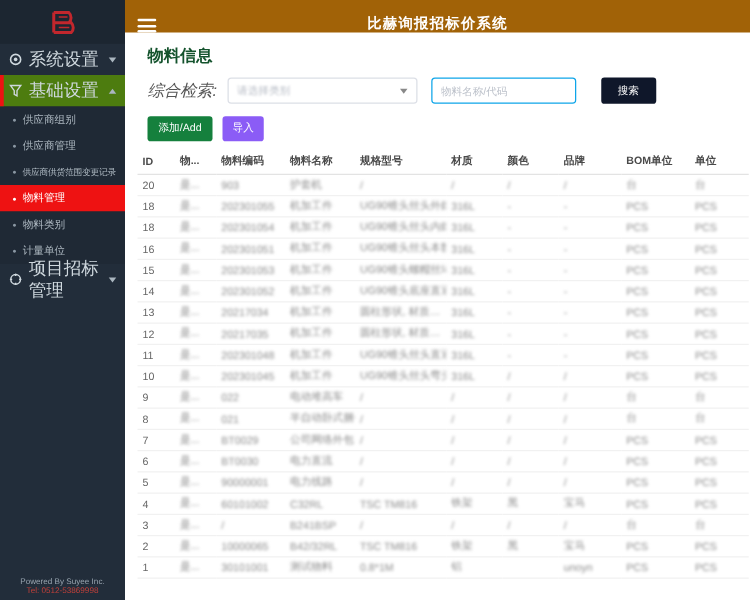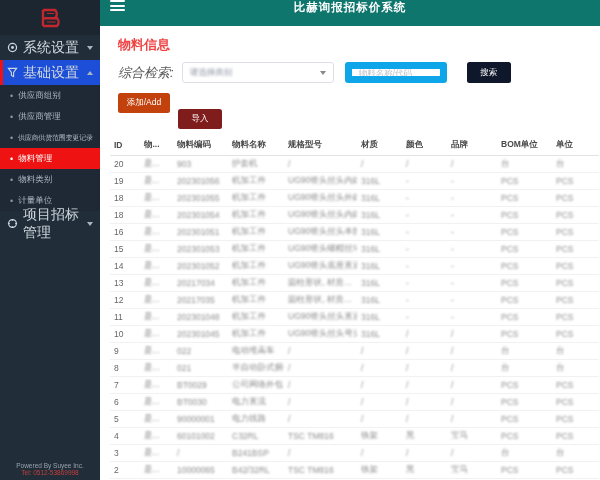--- a/index.html
+++ b/index.html
@@ -6,56 +6,56 @@
   html,body { width:600px; height:480px; overflow:hidden; }
   body { font-family:"Liberation Sans","DejaVu Sans",sans-serif; background:#f0f0f0; }
   .app { display:flex; width:600px; height:480px; }
 
   
   .sidebar { width:100px; height:480px; background:#222d3a; position:relative; flex:0 0 100px; }
   .logo-box { height:35px; background:#1c2631; display:flex; align-items:center; justify-content:center; }
   .nav-group { display:flex; align-items:center; height:25px; padding:0 7px; color:#cfd8de; font-size:14px; cursor:pointer; position:relative; }
   .nav-group .gicon { width:11px; height:11px; margin-right:5px; flex:0 0 11px; }
   .nav-group .chev { margin-left:auto; }
-  .nav-group.open { background:#1d4ed8; }
+  .nav-group.open { background:#4d7c0f; }
   .nav-group.open::before { content:""; position:absolute; left:0; top:0; bottom:0; width:3px; background:#ee1212; }
   .chev-down { width:0; height:0; border-left:3.5px solid transparent; border-right:3.5px solid transparent; border-top:4px solid #aab6bf; }
   .chev-up { width:0; height:0; border-left:3.5px solid transparent; border-right:3.5px solid transparent; border-bottom:4px solid #aab6bf; }
   .sub-list { background:#1f2935; }
   .sub-item { display:flex; align-items:center; height:21px; padding:0 6px 0 10px; color:#aeb9c2; font-size:8.5px; cursor:pointer; white-space:nowrap; }
   .sub-item .dot { color:#8a97a3; margin-right:5px; font-size:9px; }
   .sub-item.tiny { font-size:7px; letter-spacing:-0.2px; }
   .sub-item.active { background:#ee1212; color:#fff; }
   .sub-item.active .dot { color:#fff; }
   .side-footer { position:absolute; bottom:4px; left:0; right:0; text-align:center; }
   .side-footer .l1 { font-size:6.5px; color:#97a3ae; }
   .side-footer .l2 { font-size:6.5px; color:#c0403a; }
 
   
   .main { flex:1; display:flex; flex-direction:column; background:#fff; }
-  .topbar { height:26px; background:#0f766e; display:flex; align-items:flex-start; padding:0 10px; flex:0 0 26px; }
+  .topbar { height:26px; background:#a16207; display:flex; align-items:flex-end; padding:0 10px; flex:0 0 26px; }
   .hamburger { width:15px; display:flex; flex-direction:column; gap:2.5px; cursor:pointer; }
   .hamburger span { height:2px; background:#fff; border-radius:1px; }
   .topbar-title { color:#fff; font-size:11.5px; font-weight:bold; letter-spacing:1px; position:absolute; left:100px; right:0; text-align:center; pointer-events:none; }
 
   .content { position:relative; flex:1; padding:8px 2px 10px 8px; }
-  .page-title { font-size:13px; color:#ef4444; font-weight:bold; padding:2px 0 8px 10px; }
+  .page-title { font-size:13px; color:#14532d; font-weight:bold; padding:2px 0 8px 10px; }
 
   .search-row { display:flex; align-items:center; padding-left:10px; margin-bottom:10px; }
   .search-label { font-size:13px; color:#555; margin-right:8px;font-style:italic; }
   .fake-select { width:152px; height:21px; border:1px solid #dcdfe6; border-radius:3px; display:flex; align-items:center; padding:0 7px; color:#b9bec7; font-size:8.5px; background:#fff; cursor:pointer; }
-  .fake-select .ph { filter:blur(0.8px);font-weight:bold; }
+  .fake-select .ph { filter:blur(0.8px); }
   .sel-caret { margin-left:auto; width:0; height:0; border-left:3.5px solid transparent; border-right:3.5px solid transparent; border-top:4px solid #888; }
-  .search-input { width:102px; height:21px; border:7px solid #0ea5e9; border-radius:3px; margin-left:11px; padding:1px 7px; font-size:8.5px; color:#555; outline:none; }
+  .search-input { width:116px; height:21px; border:1px solid #0ea5e9; border-radius:3px; margin-left:11px; padding:1px 7px; font-size:8.5px; color:#555; outline:none; }
   .search-input::placeholder { color:#bcc1ca; }
   .btn { border:none; border-radius:2.5px; color:#fff; font-size:8.5px; cursor:pointer; font-family:inherit; }
   .btn-search { width:44px; height:21px; background:#0f172a; margin-left:20px; }
   .toolbar { display:flex; gap:8px; padding-left:10px; margin-bottom:6px; }
-  .btn-add { width:52px; height:20px; background:#c2410c; }
-  .btn-import { width:44px; height:20px; background:#7f1d1d;margin-top:16px; }
+  .btn-add { width:52px; height:20px; background:#15803d; }
+  .btn-import { width:33px; height:20px; background:#8b5cf6; }
 
   table { width:489px; border-collapse:collapse; table-layout:fixed; margin-left:2px; }
   thead th { font-size:8.5px; color:#4a4a4a; text-align:left; font-weight:bold; height:20px; border-bottom:1px solid #e3e3e3; padding:0 4px; white-space:nowrap; overflow:hidden; }
   tbody td { font-size:8.5px; color:#8d8d8d; height:17px; border-bottom:1px solid #f1f1f1; padding:0 4px; white-space:nowrap; overflow:hidden; }
   td.id-cell { color:#666; }
   .blur { filter:blur(1.1px); }
   .th-wrap { display:flex; align-items:flex-end; gap:20px; }
   .sort-icon { display:inline-flex; flex-direction:column; gap:1px; cursor:pointer; }
   .sort-icon i { display:block; width:0; height:0; border-left:2.5px solid transparent; border-right:2.5px solid transparent; }
   .sort-icon .s-up { border-bottom:3px solid #b5b5b5; }
@@ -213,32 +213,20 @@
     <td class="blur">903</td>
     <td class="blur">护套机</td>
     <td class="blur">/</td>
     <td class="blur">/</td>
     <td class="blur">/</td>
     <td class="blur">/</td>
     <td class="blur">台</td>
     <td class="blur">台</td>
   </tr>
             <tr>
-    <td class="id-cell">19</td>
-    <td class="blur">是...</td>
-    <td class="blur">202301056</td>
-    <td class="blur">机加工件</td>
-    <td class="blur">UG90锥头丝头内鑲…</td>
-    <td class="blur">316L</td>
-    <td class="blur">-</td>
-    <td class="blur">-</td>
-    <td class="blur">PCS</td>
-    <td class="blur">PCS</td>
-  </tr>
-            <tr>
     <td class="id-cell">18</td>
     <td class="blur">是...</td>
     <td class="blur">202301055</td>
     <td class="blur">机加工件</td>
     <td class="blur">UG90锥头丝头外鑲…</td>
     <td class="blur">316L</td>
     <td class="blur">-</td>
     <td class="blur">-</td>
     <td class="blur">PCS</td>
     <td class="blur">PCS</td>

